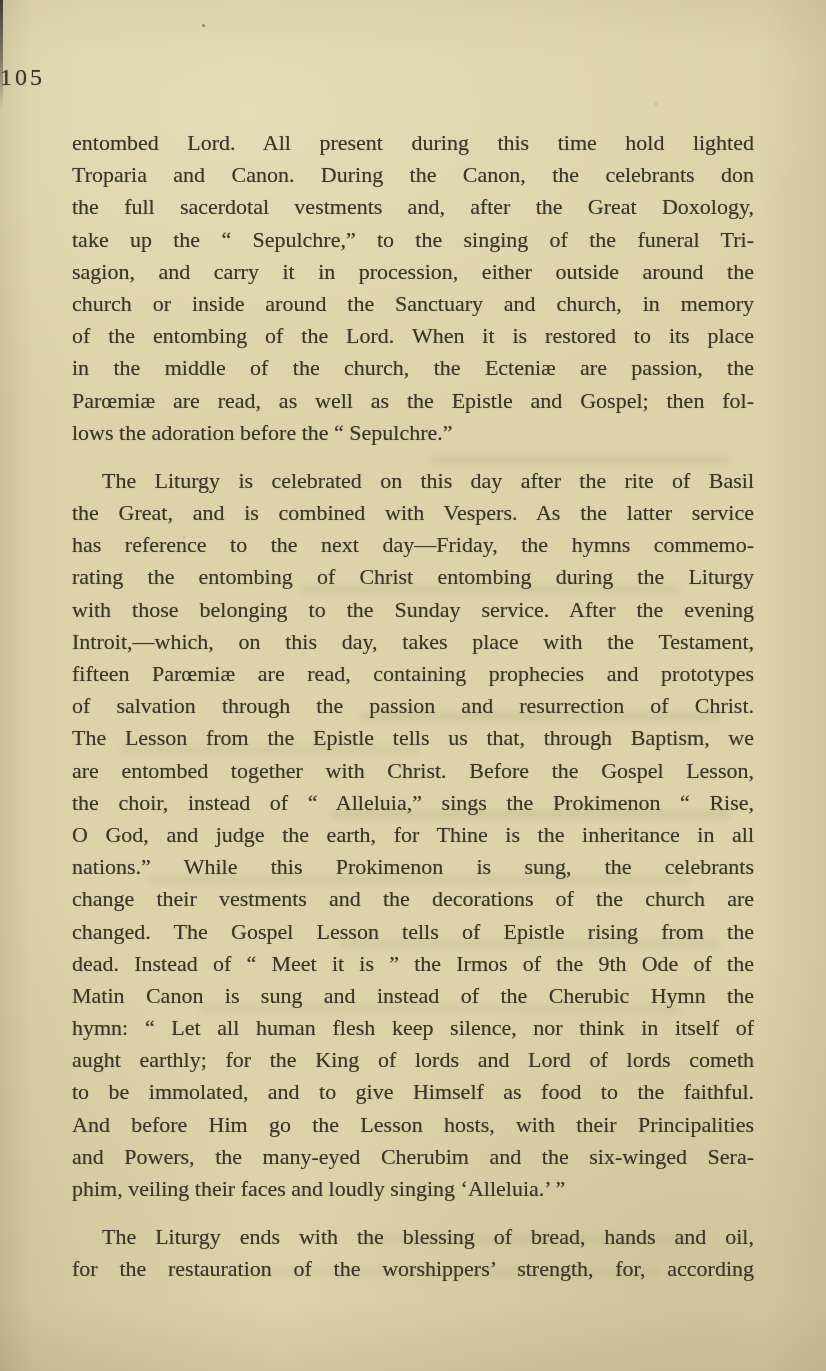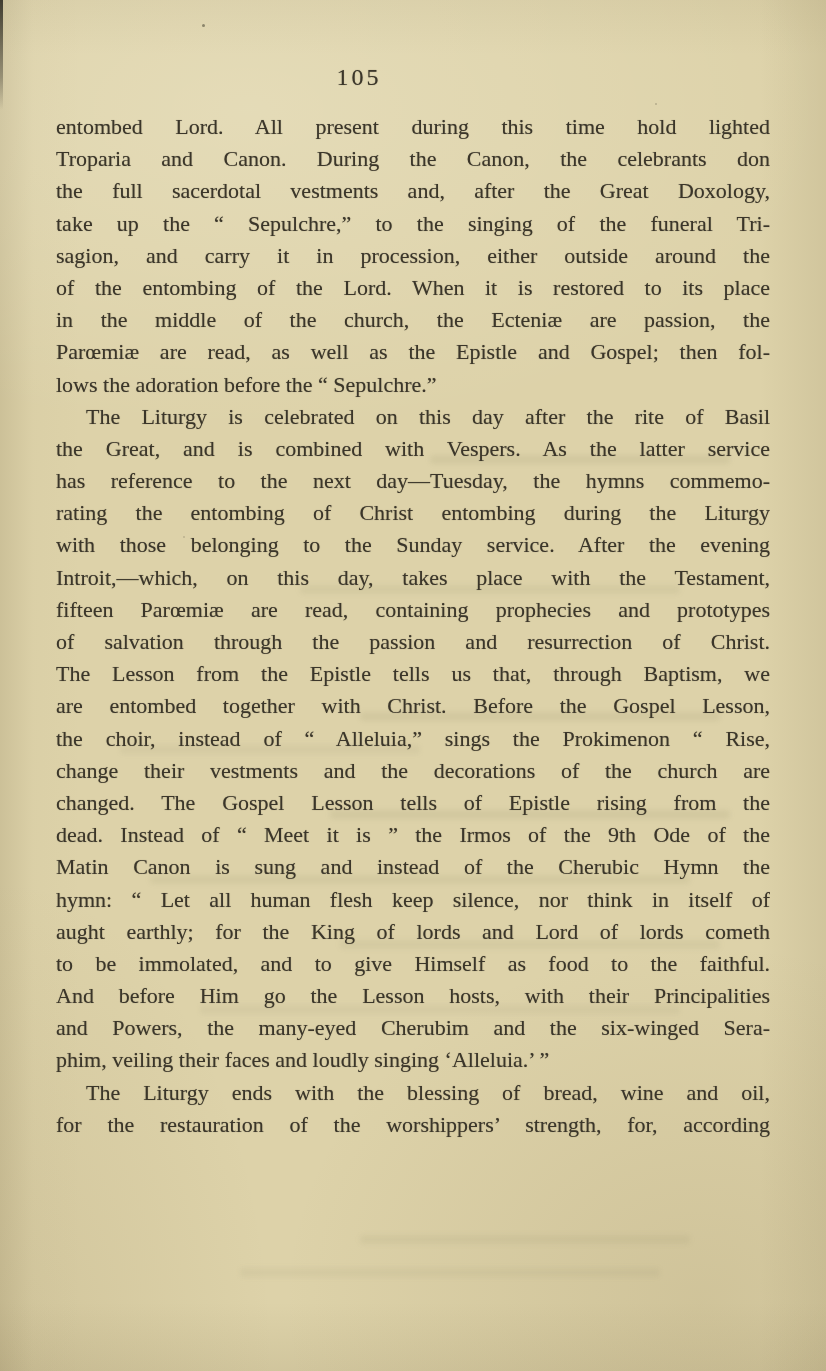--- a/index.html
+++ b/index.html
@@ -62,36 +62,36 @@
   .bleed i.b7 { left: 340px; top: 940px; width: 380px; background: rgba(118,120,78,0.08); }
   .bleed i.b8 { left: 200px; top: 1005px; width: 480px; background: rgba(118,120,78,0.07); }
   .bleed i.b9 { left: 360px; top: 1235px; width: 330px; background: rgba(118,120,78,0.08); }
   .bleed i.b10 { left: 240px; top: 1268px; width: 420px; background: rgba(118,120,78,0.07); }
 
   .pagenum {
     position: absolute;
     left: 0;
     top: 64px;
     width: 718px;
-    text-align: center;
+    text-align: left;
     font-size: 24px;
     letter-spacing: 3px;
     color: var(--ink);
     text-shadow: 0 0 1px rgba(56,50,38,0.5);
   }
   .text-block {
     position: absolute;
     left: 56px;
     top: 111px;
     width: 714px;
     font-size: 22px;
     line-height: 32.2px;
     text-shadow: 0 0 1px rgba(56,50,38,0.45);
   }
-  .paragraph { margin: 0; }
+  .paragraph { margin: 16px; }
   .line {
     text-align: justify;
     text-align-last: justify;
     height: 32.2px;
     overflow: hidden;
     white-space: nowrap;
   }
   .line.last { text-align-last: left; }
   .line.indent { padding-left: 30px; }
 </style>
@@ -116,46 +116,49 @@
       <i class="b10"></i>
   </div>
   <header class="pagenum">105</header>
   <main class="text-block">
       <div class="paragraph">
         <div class="line">entombed Lord.  All present during this time hold lighted</div>
         <div class="line">Troparia and Canon.  During the Canon, the celebrants don</div>
         <div class="line">the full sacerdotal vestments and, after the Great Doxology,</div>
         <div class="line">take up the “ Sepulchre,” to the singing of the funeral Tri-</div>
         <div class="line">sagion, and carry it in procession, either outside around the</div>
+        <div class="line">church or inside around the Sanctuary and church, in memory</div>
         <div class="line">of the entombing of the Lord.  When it is restored to its place</div>
         <div class="line">in the middle of the church, the Ecteniæ are passion, the</div>
         <div class="line">Parœmiæ are read, as well as the Epistle and Gospel; then fol-</div>
         <div class="line last">lows the adoration before the “ Sepulchre.”</div>
       </div>
       <div class="paragraph">
         <div class="line indent">The Liturgy is celebrated on this day after the rite of Basil</div>
         <div class="line">the Great, and is combined with Vespers.  As the latter service</div>
-        <div class="line">has reference to the next day—Tuesday, the hymns commemo-</div>
+        <div class="line">has reference to the next day—Friday, the hymns commemo-</div>
         <div class="line">rating the entombing of Christ entombing during the Liturgy</div>
         <div class="line">with those belonging to the Sunday service.  After the evening</div>
         <div class="line">Introit,—which, on this day, takes place with the Testament,</div>
         <div class="line">fifteen Parœmiæ are read, containing prophecies and prototypes</div>
         <div class="line">of salvation through the passion and resurrection of Christ.</div>
         <div class="line">The Lesson from the Epistle tells us that, through Baptism, we</div>
         <div class="line">are entombed together with Christ.  Before the Gospel Lesson,</div>
         <div class="line">the choir, instead of “ Alleluia,” sings the Prokimenon “ Rise,</div>
+        <div class="line">O God, and judge the earth, for Thine is the inheritance in all</div>
+        <div class="line">nations.”  While this Prokimenon is sung, the celebrants</div>
         <div class="line">change their vestments and the decorations of the church are</div>
         <div class="line">changed.  The Gospel Lesson tells of Epistle rising from the</div>
         <div class="line">dead.  Instead of “ Meet it is ” the Irmos of the 9th Ode of the</div>
         <div class="line">Matin Canon is sung and instead of the Cherubic Hymn the</div>
         <div class="line">hymn: “ Let all human flesh keep silence, nor think in itself of</div>
         <div class="line">aught earthly; for the King of lords and Lord of lords cometh</div>
         <div class="line">to be immolated, and to give Himself as food to the faithful.</div>
         <div class="line">And before Him go the Lesson hosts, with their Principalities</div>
         <div class="line">and Powers, the many-eyed Cherubim and the six-winged Sera-</div>
         <div class="line last">phim, veiling their faces and loudly singing ‘Alleluia.’ ”</div>
       </div>
       <div class="paragraph">
-        <div class="line indent">The Liturgy ends with the blessing of bread, wine and oil,</div>
+        <div class="line indent">The Liturgy ends with the blessing of bread, hands and oil,</div>
         <div class="line">for the restauration of the worshippers’ strength, for, according</div>
       </div>
     </main>
 </div>
 
 </body></html>

